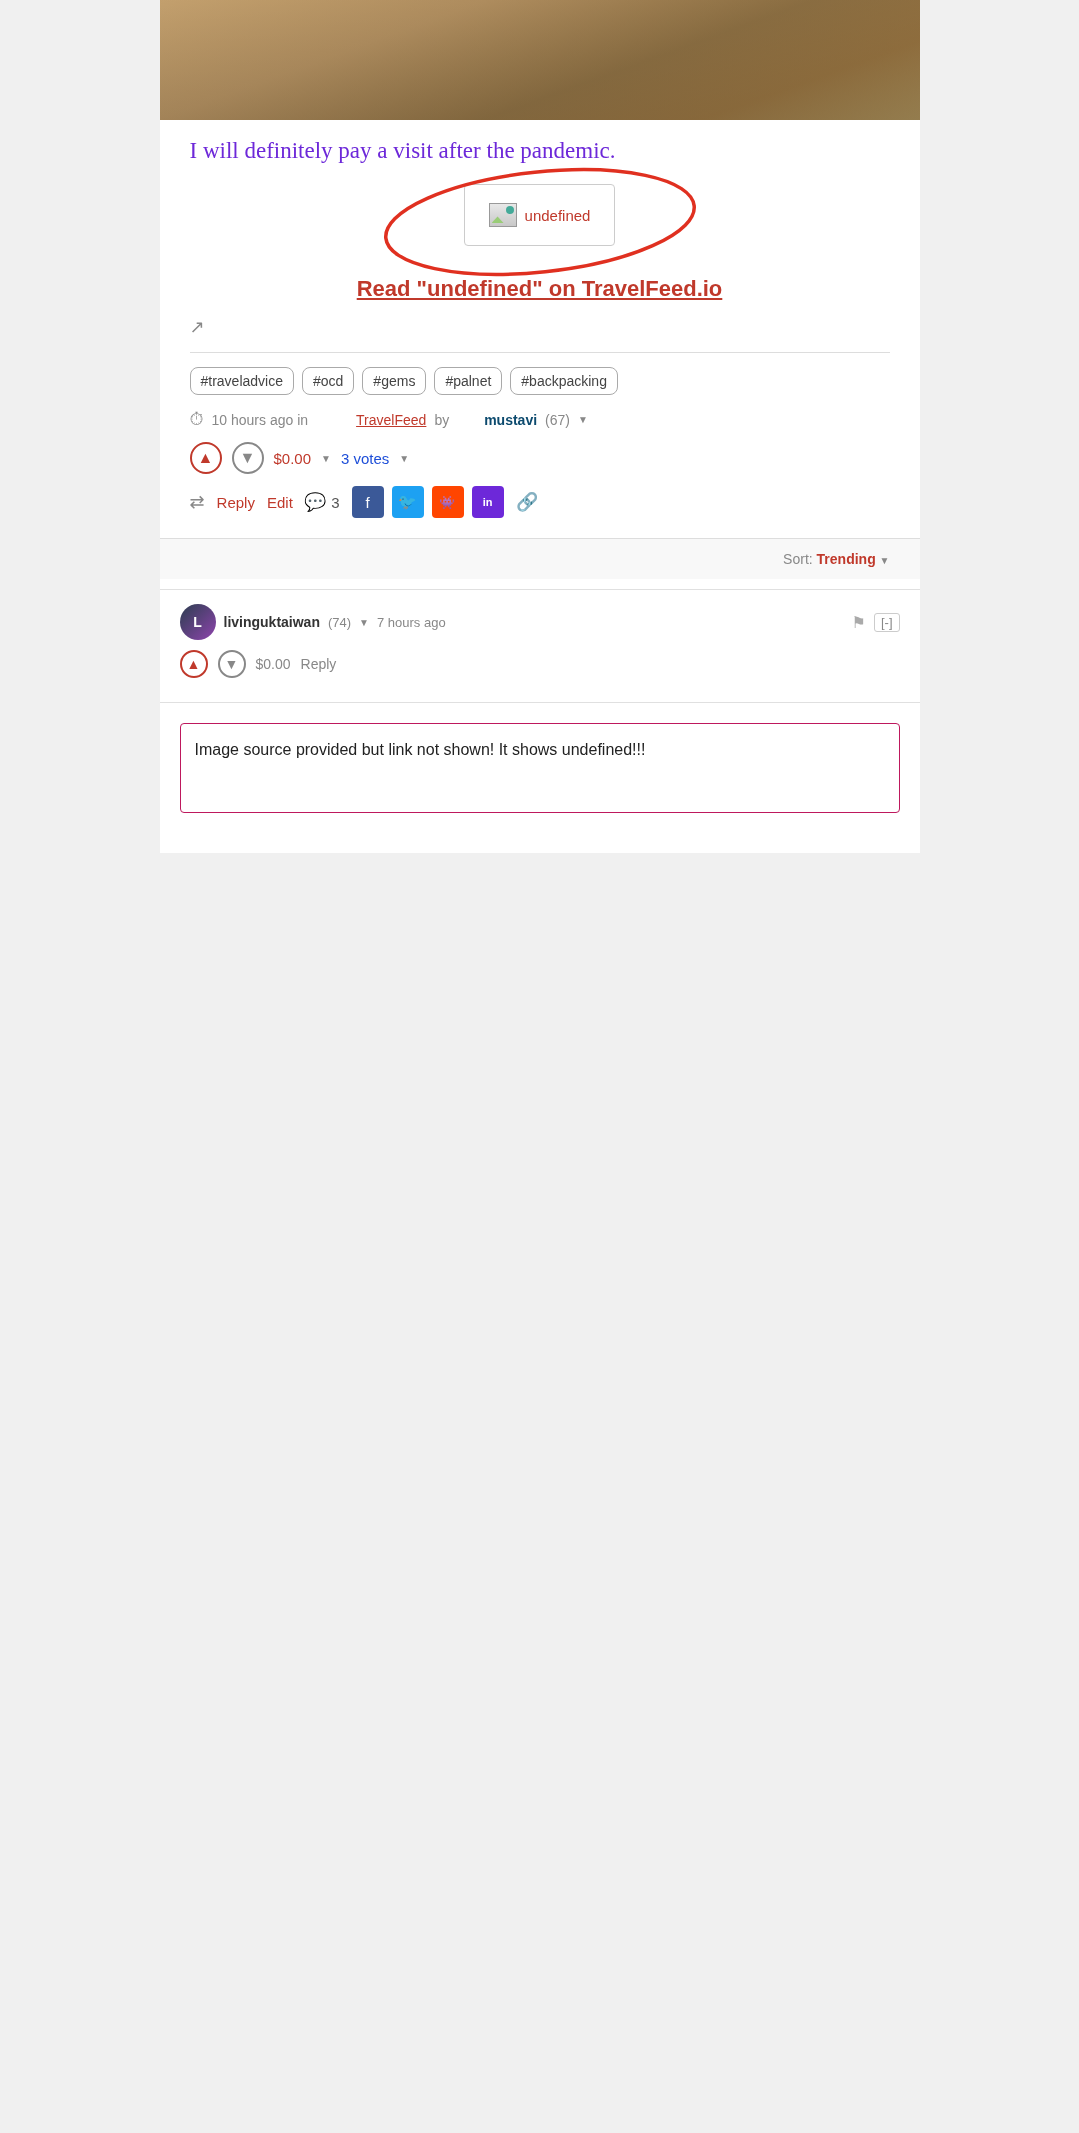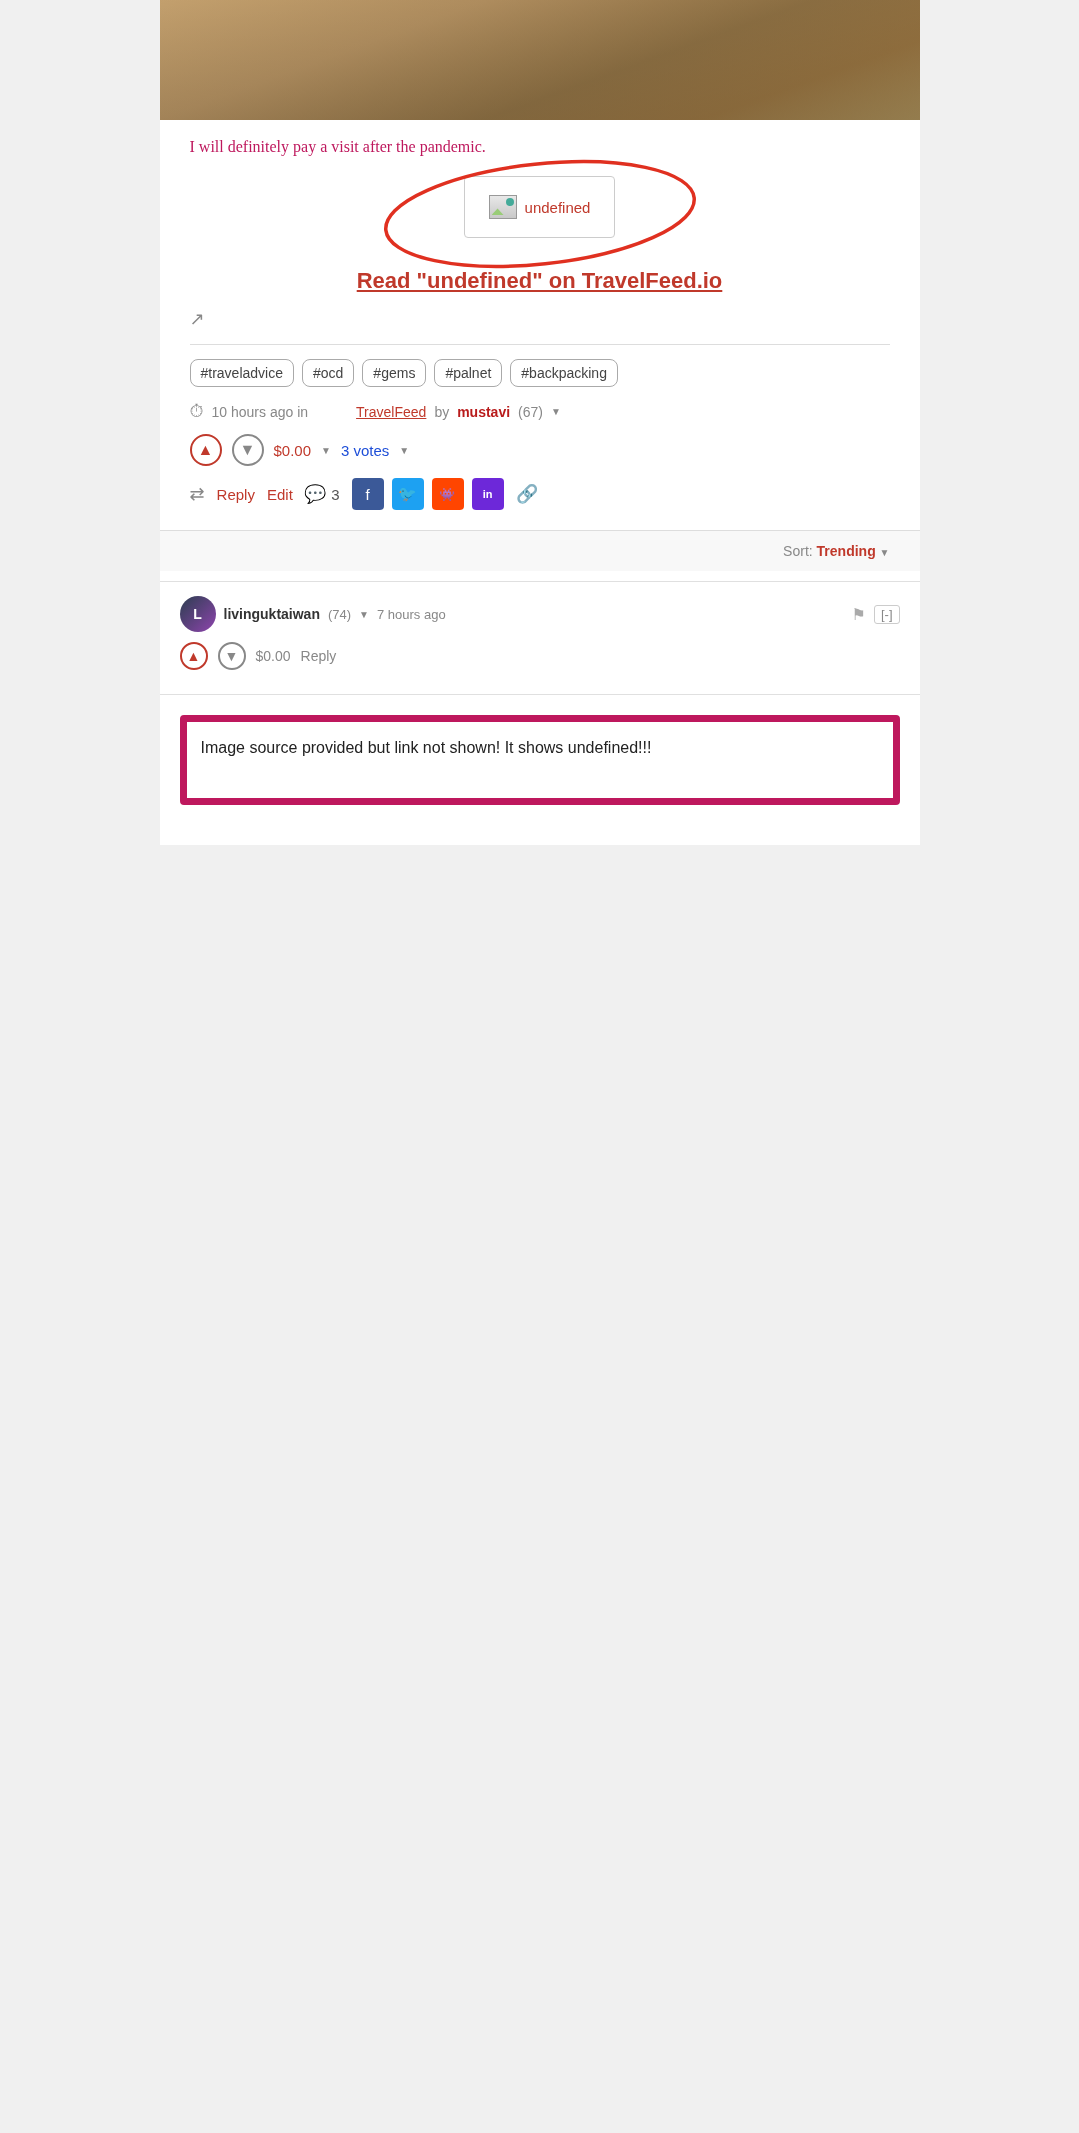--- a/index.html
+++ b/index.html
@@ -29,22 +29,22 @@
       position: absolute;
       bottom: 0; left: 0; right: 0; top: 0;
       background: linear-gradient(to bottom right, rgba(180,140,80,0.3), rgba(100,80,50,0.5));
     }
 
     .post-body {
       padding: 18px 30px 10px 30px;
     }
 
     .post-text {
-      font-size: 16px;
-      color: #be185d;
+      font-size: 23px;
+      color: #6d28d9;
       margin-bottom: 20px;
       font-family: Georgia, serif;
     }
 
     .undefined-box {
       border: 1px solid #ccc;
       border-radius: 4px;
       display: flex;
       align-items: center;
       justify-content: center;
@@ -159,22 +159,23 @@
     .meta-clock {
       font-size: 18px;
     }
 
     .meta-community {
       color: #c0392b;
       margin-left: 40px;
     }
 
     .meta-author {
-      color: #b91c1c;
+      color: #0c4a6e;
       font-weight: bold;
+      margin-left: 27px;
     }
 
     .vote-row {
       display: flex;
       align-items: center;
       gap: 10px;
       margin: 12px 0;
       font-family: Arial, sans-serif;
     }
 
@@ -389,21 +390,21 @@
     }
 
     .reply-compose-section {
       background: #fff;
       margin: 10px 0 0 0;
       padding: 20px;
       border-top: 1px solid #e0e0e0;
     }
 
     .reply-box {
-      border: 7px solid #be185d;
+      border: 1px solid #be185d;
       border-radius: 4px;
       padding: 14px;
       font-size: 16px;
       color: #222;
       font-family: Arial, sans-serif;
       min-height: 90px;
       line-height: 1.5;
     }
 
     .insert-images-text {

